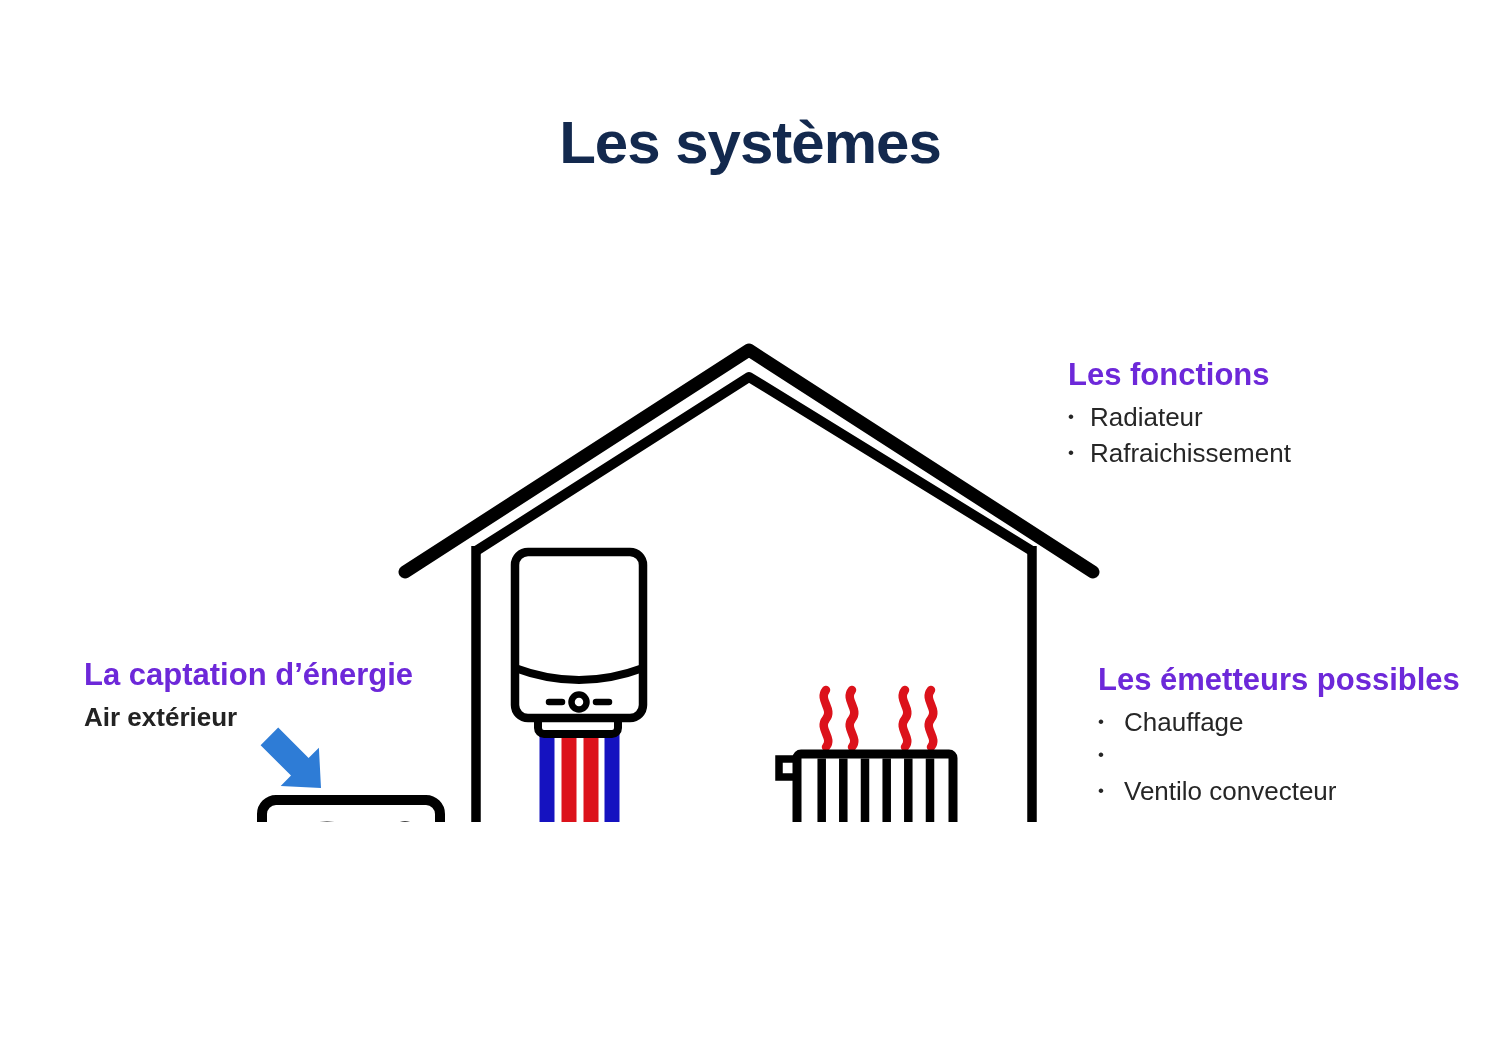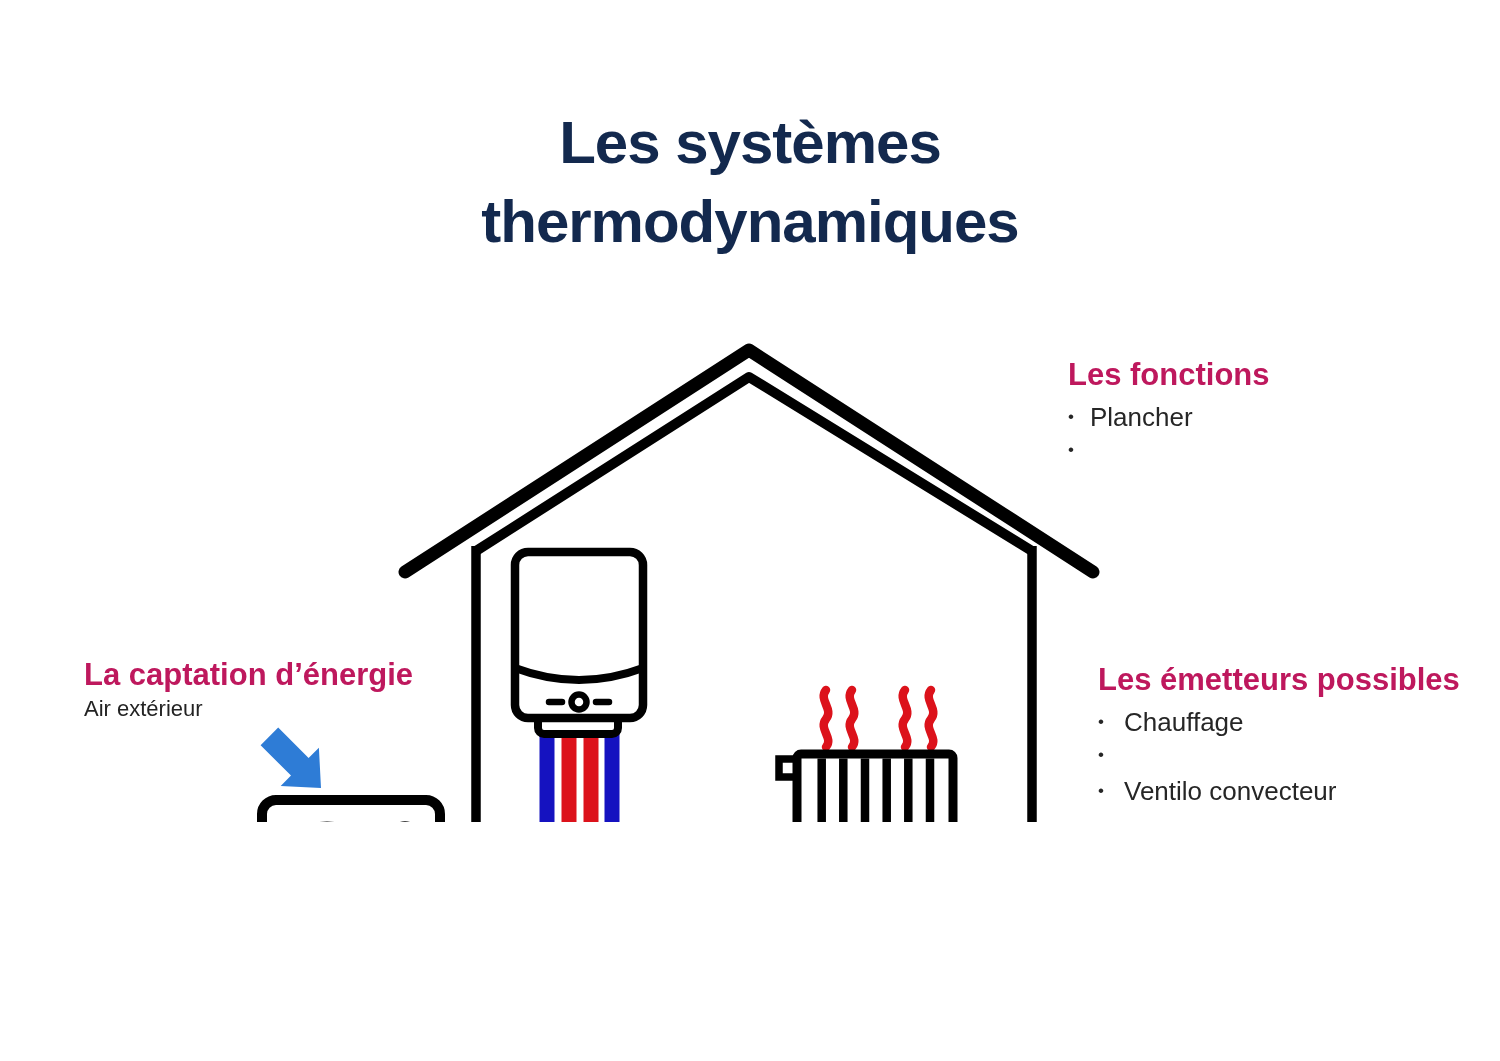--- a/index.html
+++ b/index.html
@@ -11,22 +11,22 @@
     overflow:hidden;
   }
   #scene{position:absolute;left:0;top:0;width:1500px;height:1061px;}
   .title{
     position:absolute;left:0;top:103px;width:1500px;
     text-align:center;
     font-weight:bold;font-size:60px;line-height:79px;
     color:#13294E;letter-spacing:-1px;
   }
   .panel{position:absolute;}
-  .panel-heading{font-weight:bold;font-size:31px;color:#be185d;line-height:36px;}
-  .panel-sub{font-size:22px;color:#232323;line-height:32px;}
+  .panel-heading{font-weight:bold;font-size:31px;color:#6d28d9;line-height:36px;}
+  .panel-sub{font-size:26px;color:#232323;line-height:32px;margin-top:8px;font-weight:bold;}
   .bullet-list{margin-top:8px;}
   .bullet-item{display:flex;align-items:baseline;font-size:26px;color:#262626;line-height:33px;}
   .bullet-glyph{font-size:17px;width:22px;flex:0 0 22px;position:relative;top:-4px;color:#262626;}
   #functions-panel{left:1068px;top:357px;}
   #emitters-panel{left:1098px;top:662px;}
   #emitters-panel .bullet-glyph{width:26px;flex-basis:26px;}
   #capture-panel{left:84px;top:657px;}
 </style>
 </head>
 <body>
@@ -98,32 +98,32 @@
 
     <g stroke="none">
       <polygon fill="#2E7CD6" points="321,788 280.7,785.9 291,775.6 260.6,745.2 278.2,727.6 308.6,758 318.9,747.7"></polygon>
       <polygon fill="#2E7CD6" points="197,873 238,840 238,856 294,856 294,890 238,890 238,906"></polygon>
       <polygon fill="#AECBF0" points="109,873 138,847 138,858 181,858 181,888 138,888 138,899"></polygon>
     </g>
   </svg>
 
   <div class="title">
     <div>Les systèmes</div>
-    <div>thermodynamiques</div>
   </div>
 
   <div class="panel" id="functions-panel">
     <div class="panel-heading">Les fonctions</div>
     <div class="bullet-list">
       <div class="bullet-item">
         <span class="bullet-glyph">•</span>
-        <span>Plancher</span>
+        <span>Radiateur</span>
       </div>
       <div class="bullet-item">
         <span class="bullet-glyph">•</span>
+        <span>Rafraichissement</span>
       </div>
     </div>
   </div>
 
   <div class="panel" id="emitters-panel">
     <div class="panel-heading">Les émetteurs possibles</div>
     <div class="bullet-list">
       <div class="bullet-item">
         <span class="bullet-glyph">•</span>
         <span>Chauffage</span>

